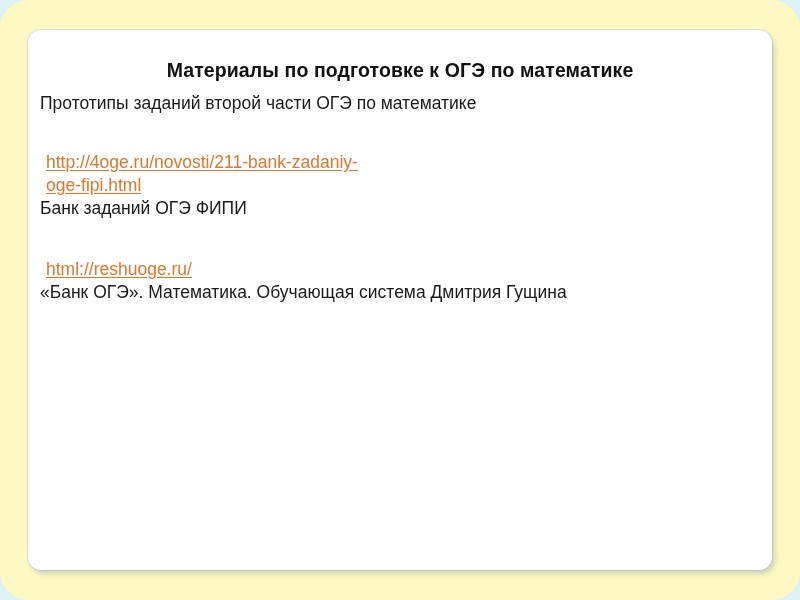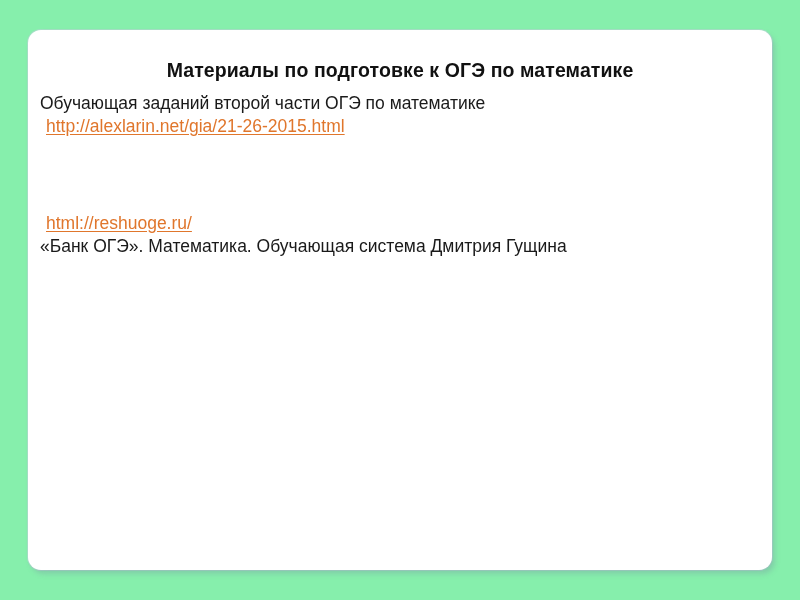--- a/index.html
+++ b/index.html
@@ -12,21 +12,22 @@
     height: 600px;
     background: #dff2f7;
     font-family: "Liberation Sans", "DejaVu Sans", sans-serif;
     overflow: hidden;
   }
 
   .slide-stage {
     position: relative;
     width: 800px;
     height: 600px;
-    background: #86efac;
+    background: #fef9c3;
+    border-radius: 28px;
   }
 
   .slide-card {
     position: absolute;
     left: 28px;
     top: 30px;
     width: 744px;
     height: 540px;
     background: #ffffff;
     border-radius: 13px;
@@ -82,26 +83,30 @@
 
 <div class="slide-stage">
 
   <div class="slide-card">
 
     <h1 class="slide-title">Материалы по подготовке к ОГЭ по математике</h1>
 
     <div class="slide-body">
 
       <div>
-        <div class="body-line plain-line">Обучающая заданий второй части ОГЭ по математике</div>
-        <a class="body-line link-line">http://alexlarin.net/gia/21-26-2015.html</a>
+        <div class="body-line plain-line">Прототипы заданий второй части ОГЭ по математике</div>
       </div>
 
       <div class="block-gap-md"></div>
 
+      <div>
+        <a class="body-line link-line">http://4oge.ru/novosti/211-bank-zadaniy-</a>
+        <a class="body-line link-line">oge-fipi.html</a>
+        <div class="body-line plain-line">Банк заданий ОГЭ ФИПИ</div>
+      </div>
 
       <div class="block-gap-lg"></div>
 
       <div>
         <a class="body-line link-line">html://reshuoge.ru/</a>
         <div class="body-line plain-line">«Банк ОГЭ». Математика. Обучающая система Дмитрия Гущина</div>
       </div>
 
     </div>
   </div>

